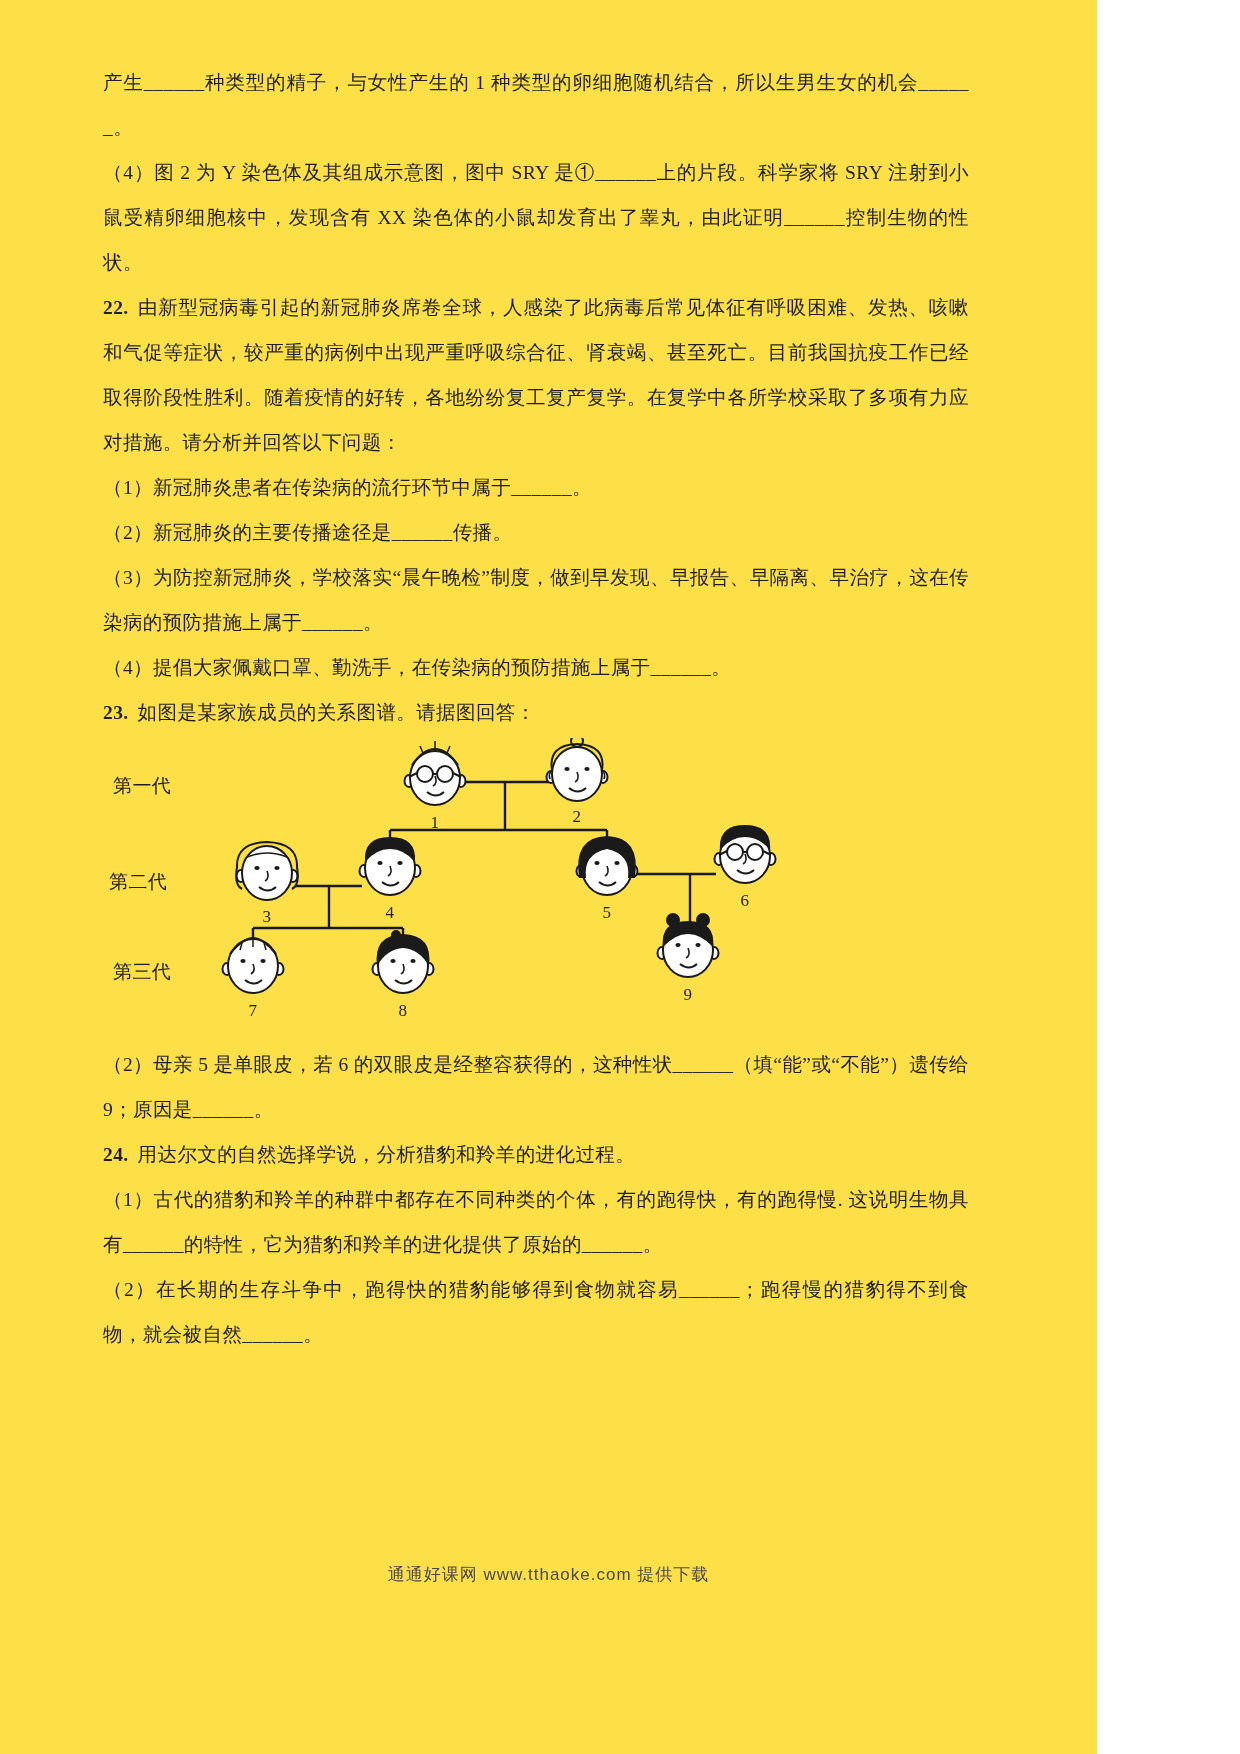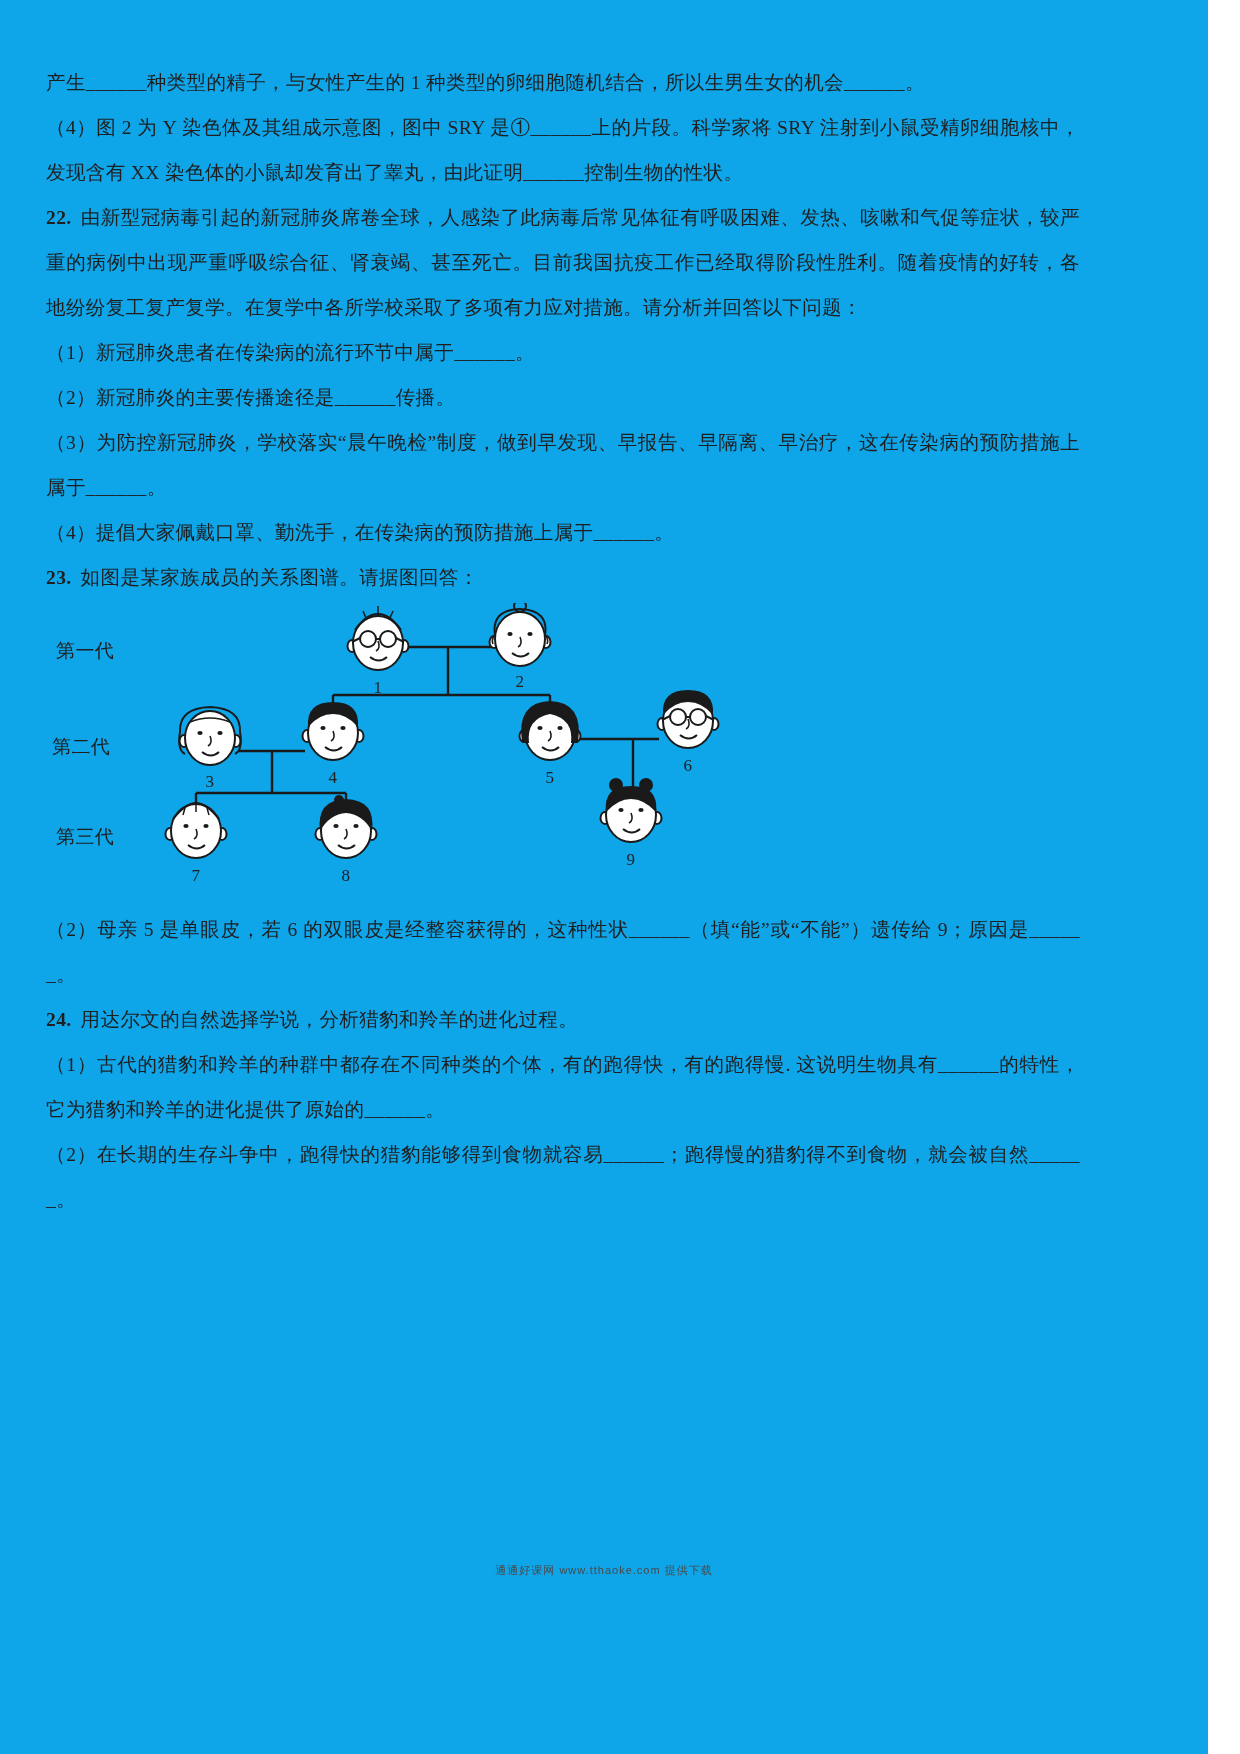--- a/index.html
+++ b/index.html
@@ -1,22 +1,22 @@
 <!DOCTYPE html>
 <html><head>
 <meta charset="utf-8">
 <style>
   * { margin: 0; padding: 0; box-sizing: border-box; }
   html, body { background: #ffffff; }
   .page {
     position: relative;
-    width: 1208px;
+    width: 1097px;
     height: 1754px;
-    background: #0ea5e9;
-    padding: 60px 128px 0 46px;
+    background: #fde047;
+    padding: 60px 128px 0 103px;
     font-family: "Liberation Serif", "DejaVu Serif", serif;
     font-size: 19.5px;
     color: #1f1f1f;
     letter-spacing: 0.4px;
   }
   .para {
     line-height: 45px;
     text-align: justify;
     word-break: break-all;
   }
@@ -36,21 +36,21 @@
     fill: #1f1f1f;
   }
   svg text.gen { font-size: 19px; }
   svg text.pnum { font-size: 17px; text-anchor: middle; }
   .footer {
     position: absolute;
     left: 0;
     right: 0;
     top: 1563px;
     text-align: center;
-    font-size: 11px;
+    font-size: 17px;
     color: #4a4a4a;
     letter-spacing: 1px;
     font-family: "Liberation Sans", "DejaVu Sans", sans-serif;
   }
 </style>
 </head>
 <body>
 
 <div class="page">
 

